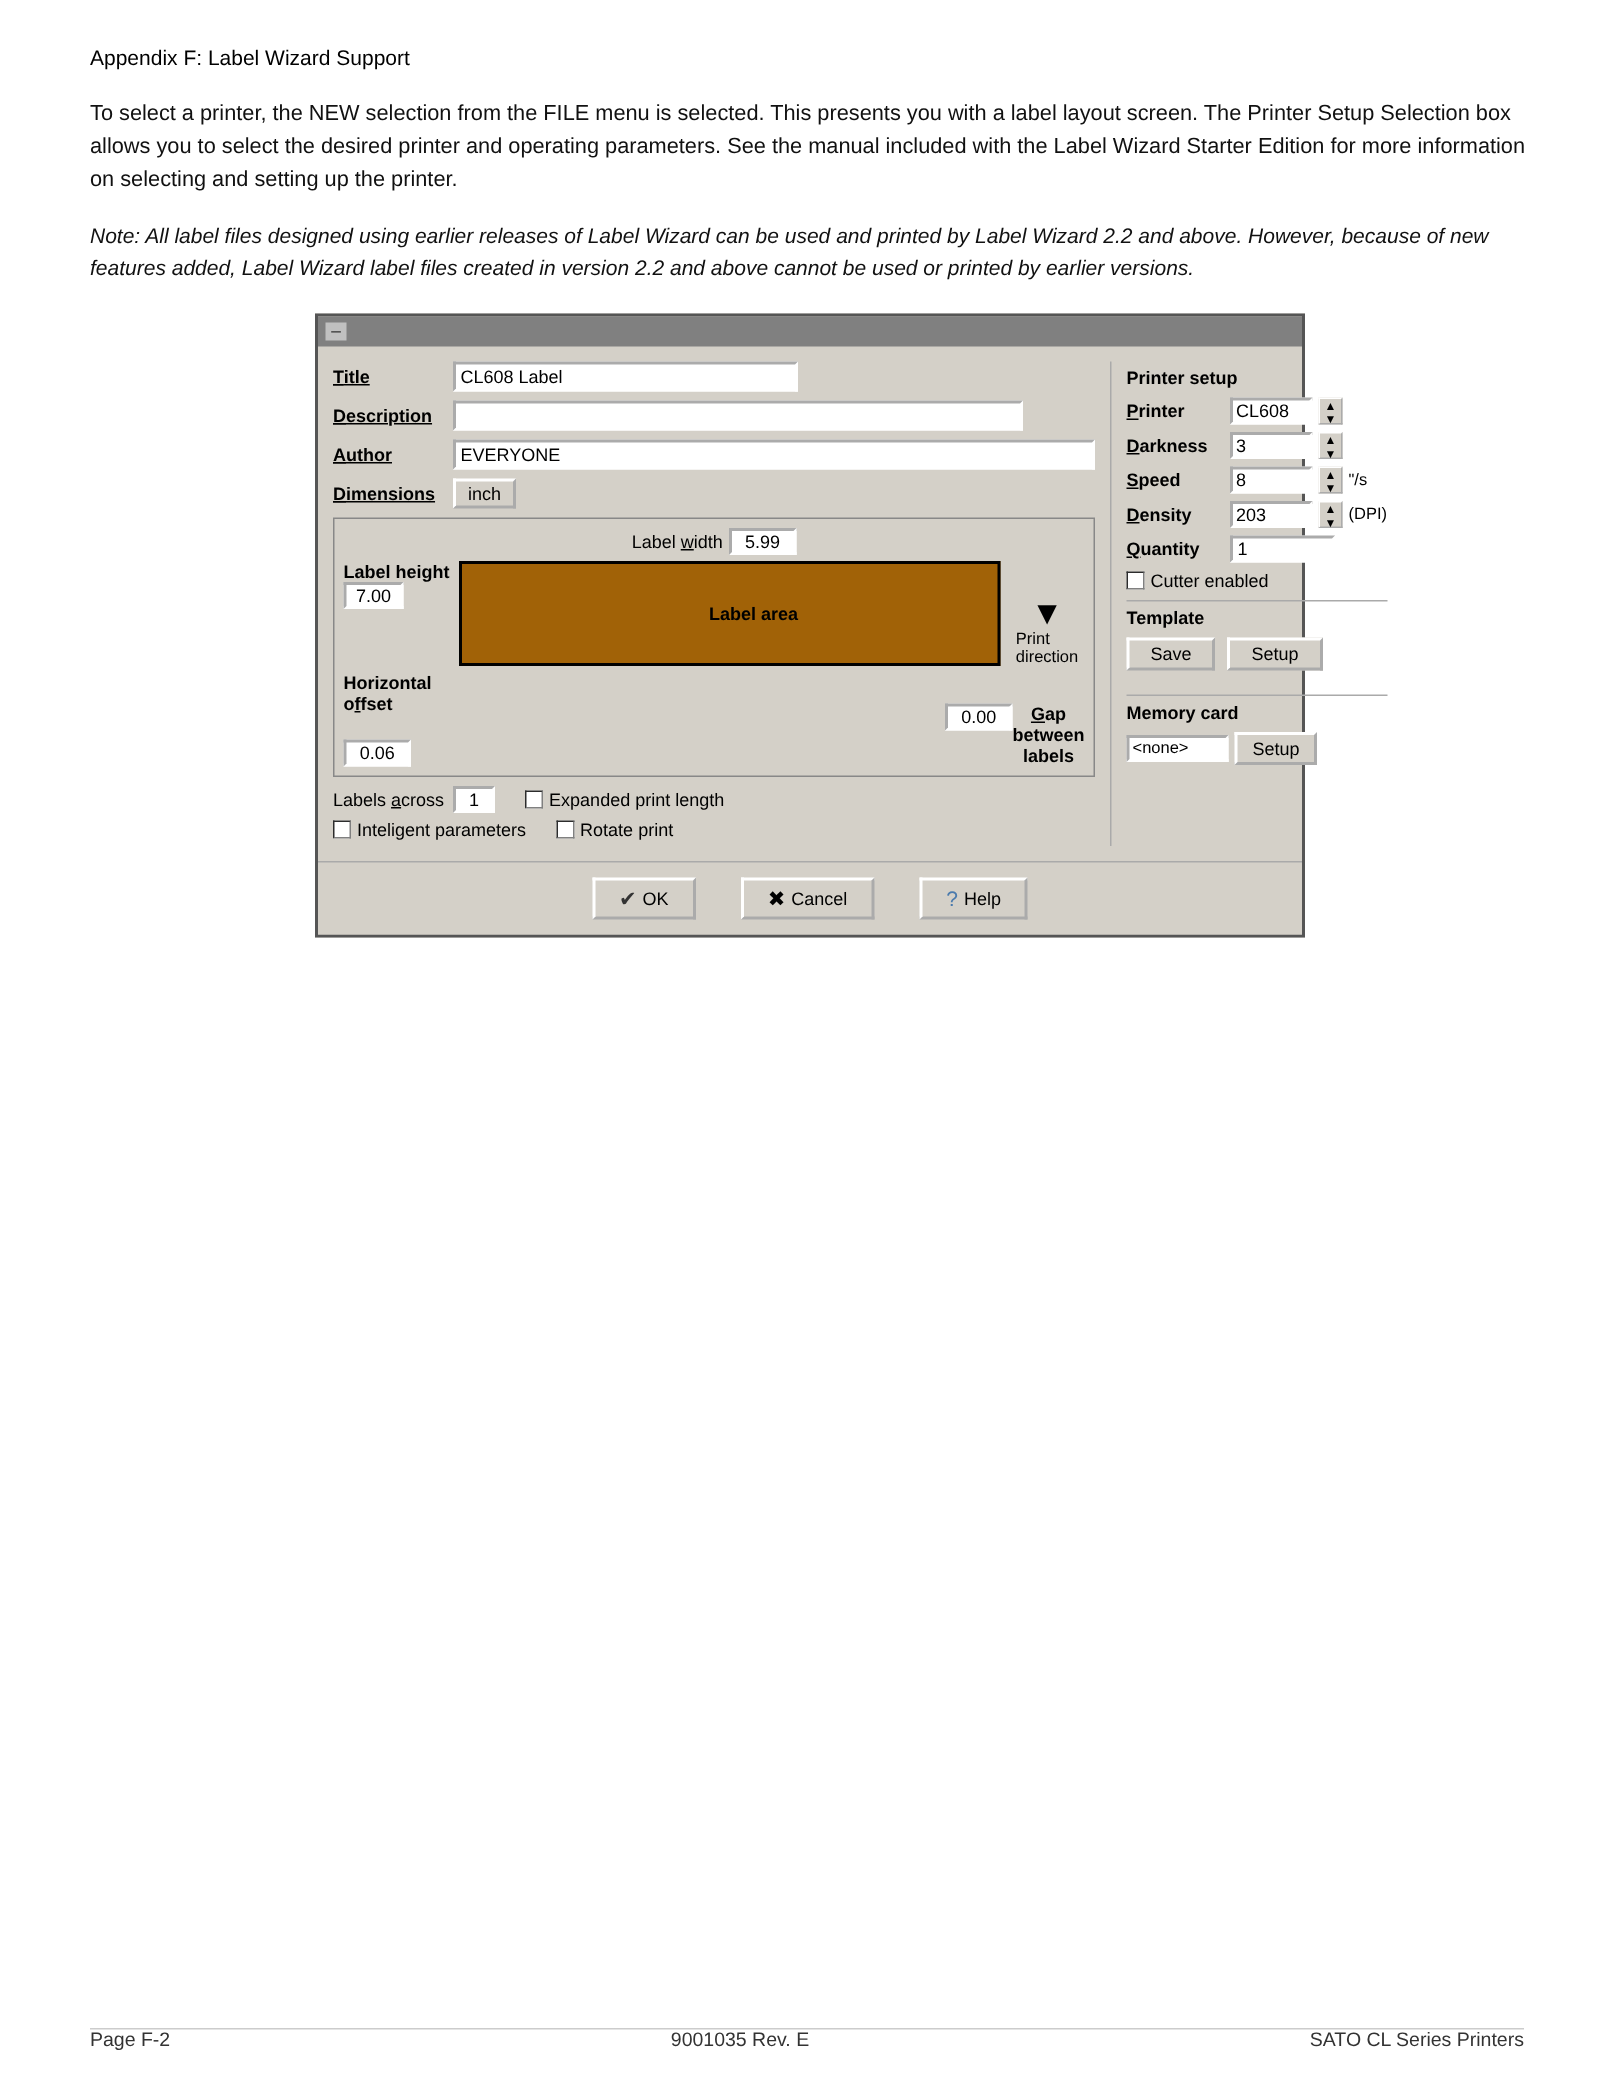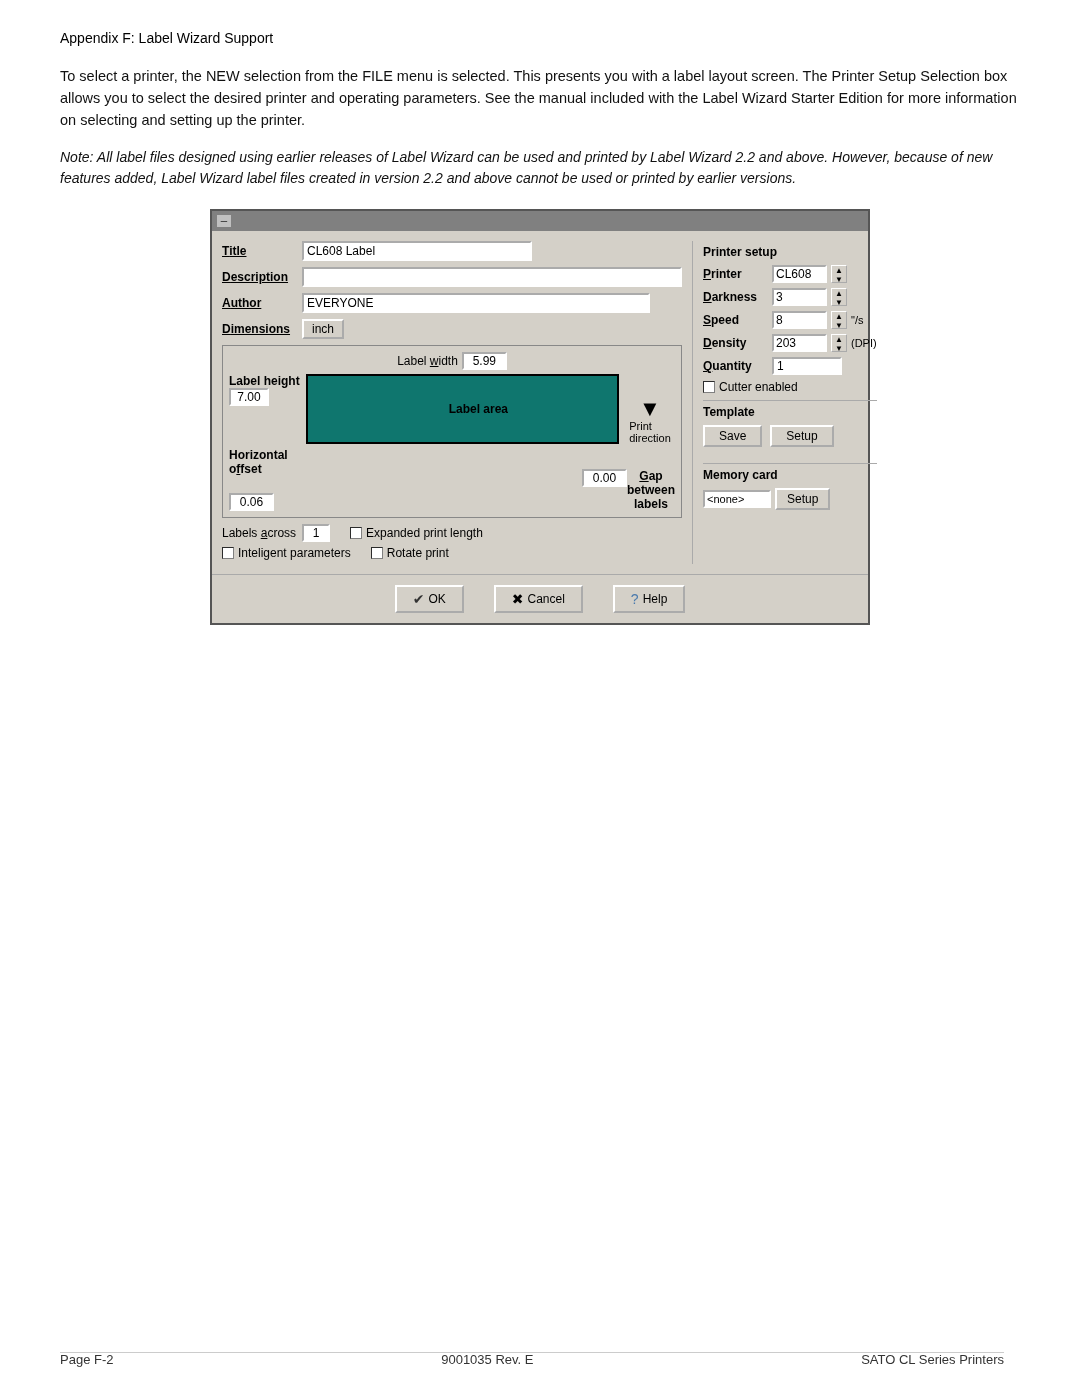--- a/index.html
+++ b/index.html
@@ -125,21 +125,21 @@
 
     .title-input {
       width: 230px;
     }
 
     .desc-input {
       width: 380px;
     }
 
     .author-input {
-      width: 348px;
+      width: 428px;
     }
 
     .dim-btn {
       border: 2px outset #fff;
       background: #d4d0c8;
       padding: 1px 8px;
       font-size: 12px;
       font-family: Arial, sans-serif;
       cursor: pointer;
       height: 20px;
@@ -200,21 +200,21 @@
       border: 2px inset #fff;
       background: #fff;
       height: 18px;
       font-size: 12px;
       text-align: center;
     }
 
     .label-area-box {
       flex: 1;
       border: 2px solid #000;
-      background: #0f766e;
+      background: #a16207;
       min-height: 70px;
       display: flex;
       align-items: center;
       justify-content: center;
       font-size: 12px;
       font-weight: bold;
       position: relative;
       padding-left: 32px;
     }
 
@@ -426,21 +426,21 @@
 
     .ok-icon { color: #333; font-size: 14px; }
     .cancel-icon { color: #000; font-size: 14px; }
     .help-icon { color: #4a7aad; font-size: 14px; }
 
     
     .page-footer {
       position: absolute;
       bottom: 30px;
       left: 60px;
-      right: 76px;
+      right: 64px;
       display: flex;
       justify-content: space-between;
       font-family: Arial, sans-serif;
       font-size: 13px;
       color: #333;
     }
 
     .separator-line {
       border-top: 1px solid #ccc;
       margin-bottom: 6px;

